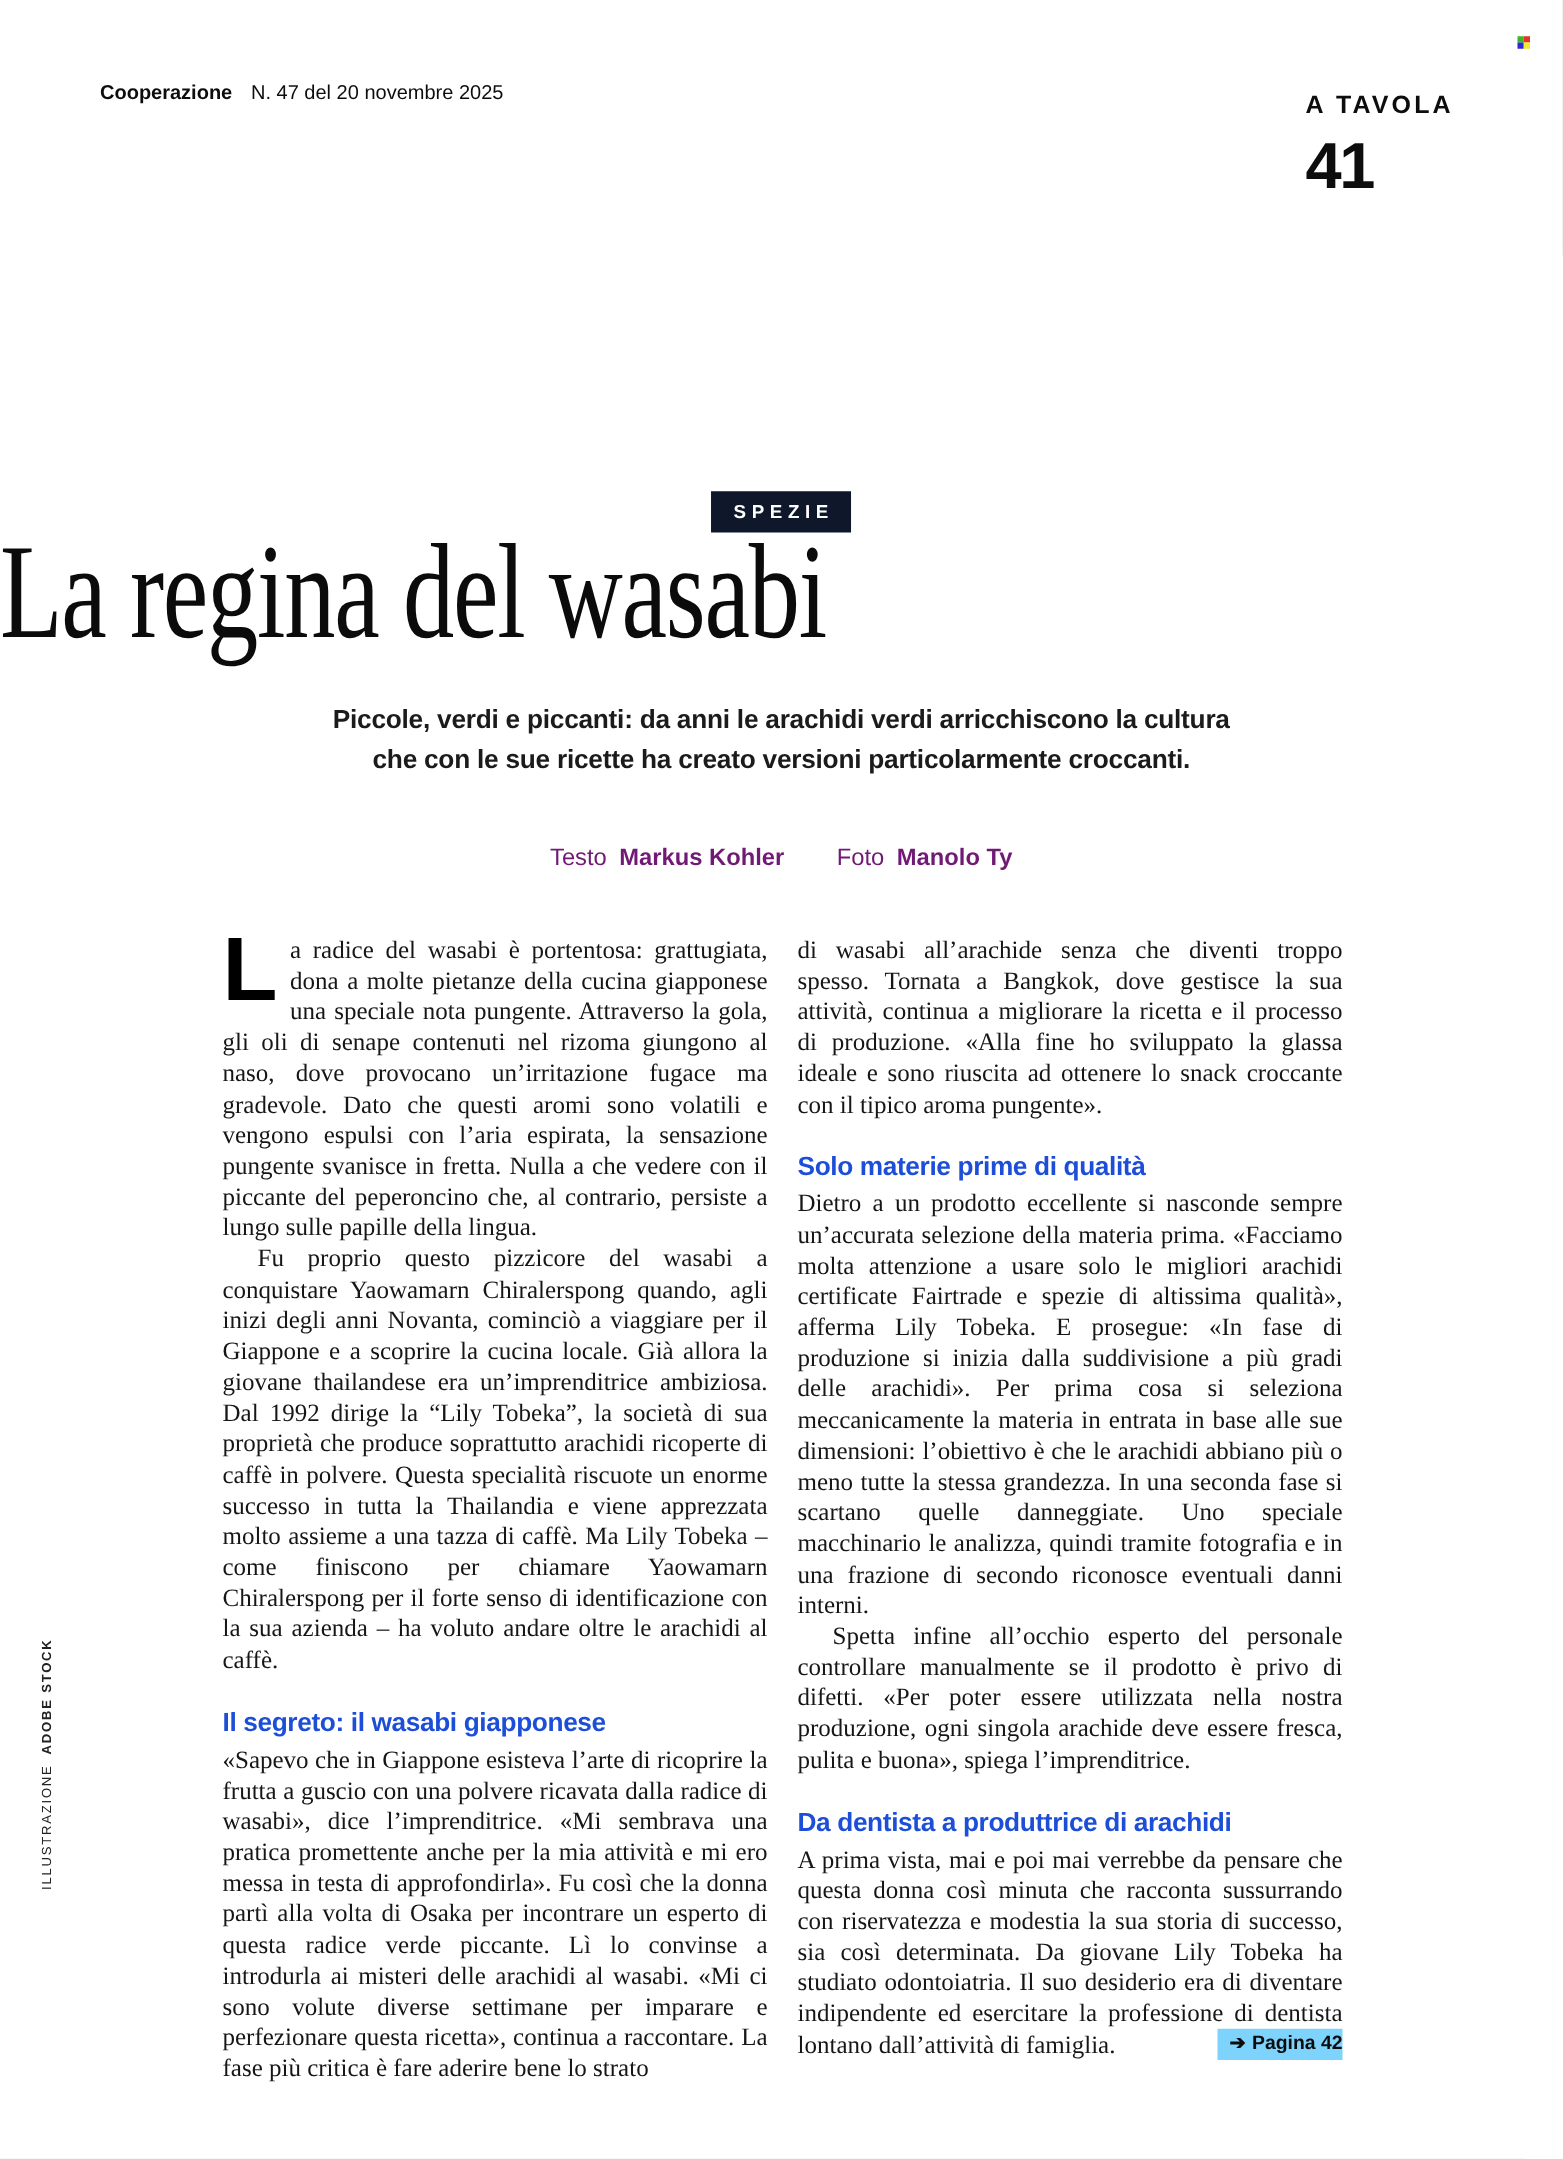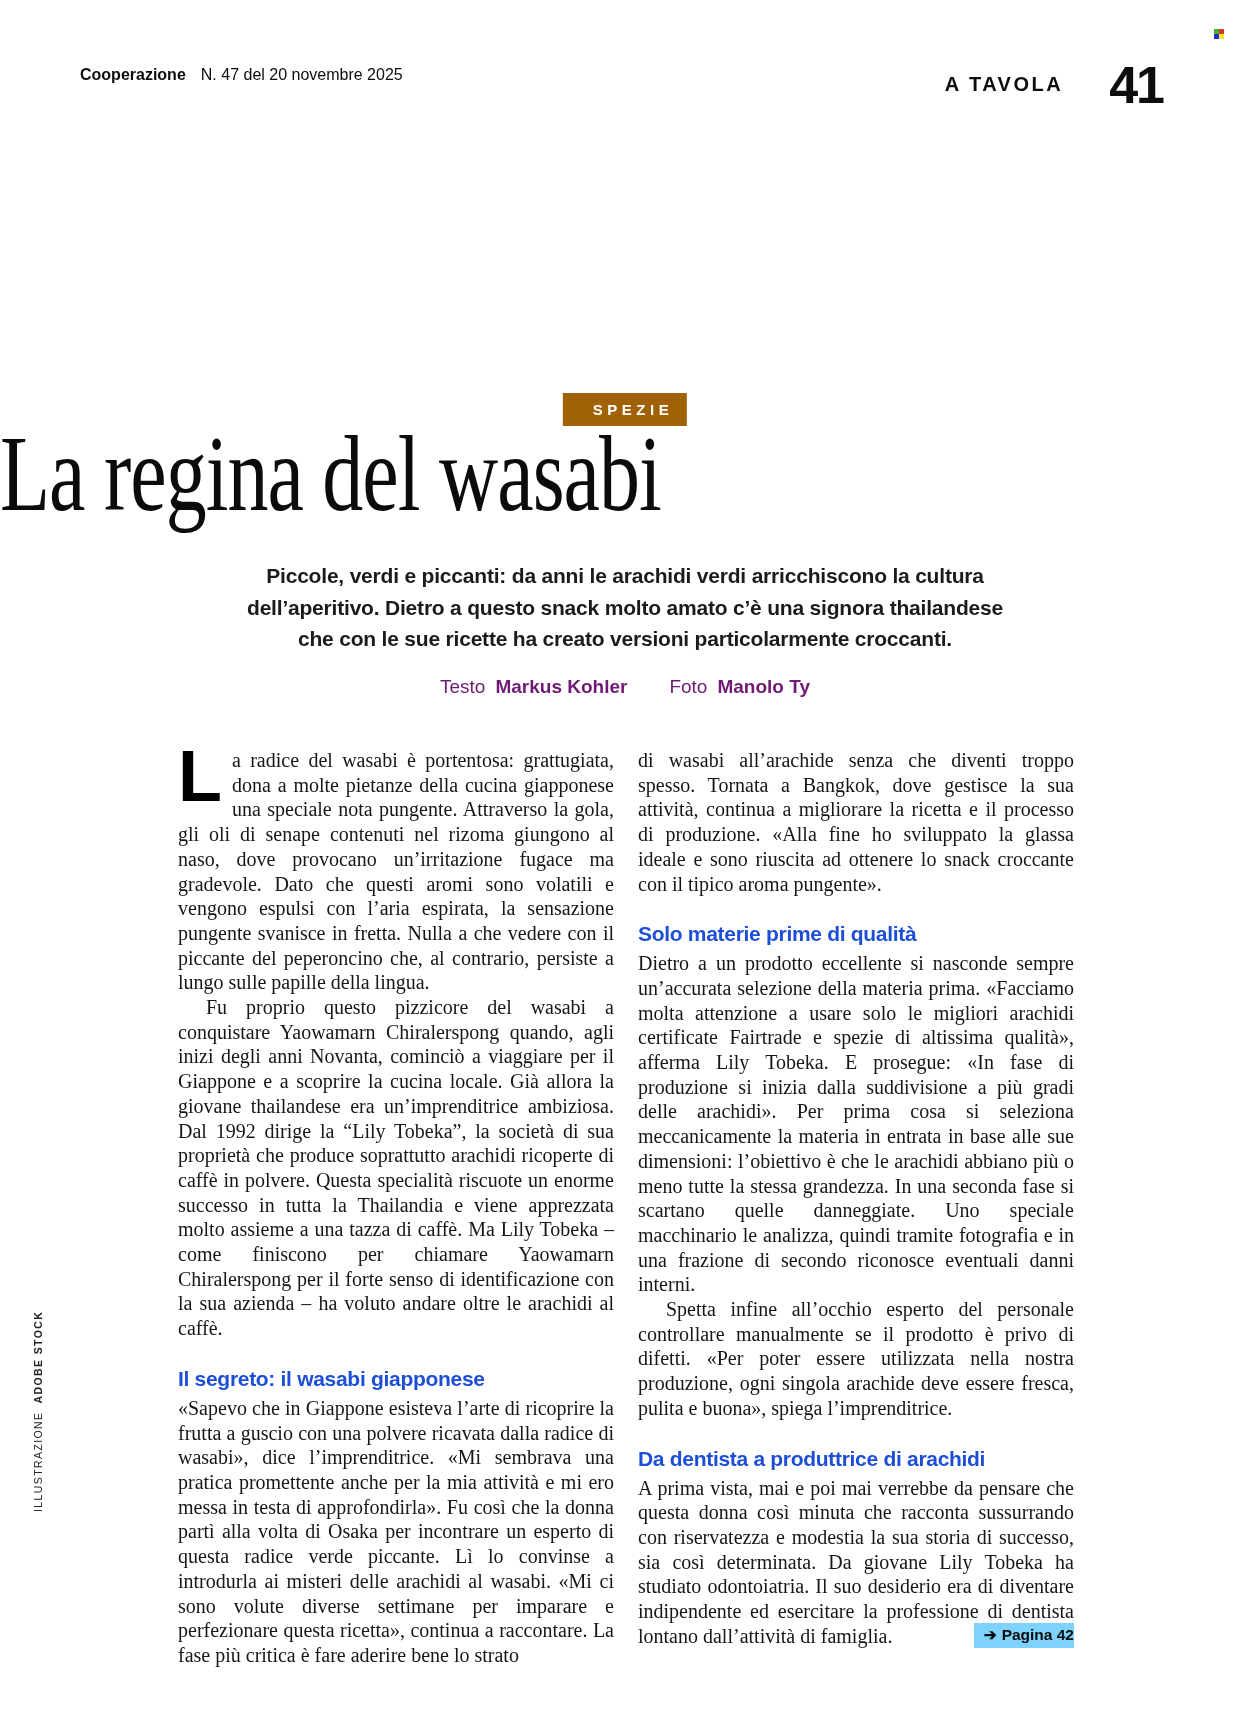--- a/index.html
+++ b/index.html
@@ -9,33 +9,33 @@
     font-family:"Liberation Serif",serif;
   }
   
   .masthead{
     position:absolute;left:80px;top:66px;
     font-family:"Liberation Sans",sans-serif;font-size:16px;color:#0d0d0d;
     display:flex;gap:15px;align-items:baseline;white-space:nowrap;
   }
   .masthead .pub{font-weight:bold;}
   .folio{
-    position:absolute;right:87px;top:64px;display:flex;gap:46px;
-    font-family:"Liberation Sans",sans-serif;color:#0d0d0d;align-items:flex-start;
+    position:absolute;right:87px;top:64px;display:flex;gap:16px;
+    font-family:"Liberation Sans",sans-serif;color:#0d0d0d;align-items:flex-start;flex-direction:column;
   }
   .folio .section{font-weight:bold;font-size:20px;letter-spacing:2.5px;margin-top:9px;white-space:nowrap;}
   .folio .pageno{font-weight:bold;font-size:52px;line-height:42px;letter-spacing:-2px;}
   .regmark{position:absolute;left:1214px;top:29px;width:10px;height:10px;display:grid;grid-template-columns:5px 5px;grid-template-rows:5px 5px;}
   .regmark i{display:block;}
   
   .kicker{
     position:absolute;top:393px;left:50%;transform:translateX(-50%);
-    background:#a16207;color:#ffffff;
+    background:#0f172a;color:#ffffff;
     font-family:"Liberation Sans",sans-serif;font-weight:bold;font-size:15px;
-    letter-spacing:4.5px;padding:8px 14px 8px 30px;white-space:nowrap;
+    letter-spacing:4.5px;padding:8px 14px 8px 18px;white-space:nowrap;
   }
   .title{position:absolute;top:427px;left:0;width:100%;}
   .title-inner{
     display:inline-block;font-family:"Liberation Serif",serif;font-weight:normal;
     font-size:82px;letter-spacing:-1px;color:#0b0b0b;white-space:nowrap;
     transform:scaleY(1.32);transform-origin:center center;
   }
   .standfirst{
     position:absolute;top:560px;left:0;width:100%;text-align:center;
     font-family:"Liberation Sans",sans-serif;font-size:21px;line-height:31.5px;
@@ -104,21 +104,20 @@
   </div>
 
   <div class="kicker">SPEZIE</div>
 
   <div class="title">
     <span class="title-inner">La regina del wasabi</span>
   </div>
 
   <div class="standfirst">
     <div>Piccole, verdi e piccanti: da anni le arachidi verdi arricchiscono la cultura</div>
-    <div>dell’aperitivo. Dietro a questo snack molto amato c’è una signora thailandese</div>
     <div>che con le sue ricette ha creato versioni particolarmente croccanti.</div>
   </div>
 
   <div class="byline">
     <span class="lbl">Testo</span><span class="name">Markus Kohler</span><span class="grp2 lbl">Foto</span><span class="name">Manolo Ty</span>
   </div>
 
   <div class="col col-left" lang="it">
     <p class="para"><span class="dropcap">L</span><span>a radice del wasabi è portentosa: grattugiata, dona a molte pietanze della cucina giapponese una speciale nota pungente. Attraverso la gola, gli oli di senape contenuti nel rizoma giungono al naso, dove provocano un’irritazione fugace ma gradevole. Dato che questi aromi sono volatili e vengono espulsi con l’aria espirata, la sensazione pungente svanisce in fretta. Nulla a che vedere con il piccante del peperoncino che, al contrario, persiste a lungo sulle papille della lingua.</span></p>
     <p class="para indent">Fu proprio questo pizzicore del wasabi a conquistare Yaowamarn Chiralerspong quando, agli inizi degli anni Novanta, cominciò a viaggiare per il Giappone e a scoprire la cucina locale. Già allora la giovane thailandese era un’imprenditrice ambiziosa. Dal 1992 dirige la “Lily Tobeka”, la società di sua proprietà che produce soprattutto arachidi ricoperte di caffè in polvere. Questa specialità riscuote un enorme successo in tutta la Thailandia e viene apprezzata molto assieme a una tazza di caffè. Ma Lily Tobeka – come finiscono per chiamare Yaowamarn Chiralerspong per il forte senso di identificazione con la sua azienda – ha voluto andare oltre le arachidi al caffè.</p>

